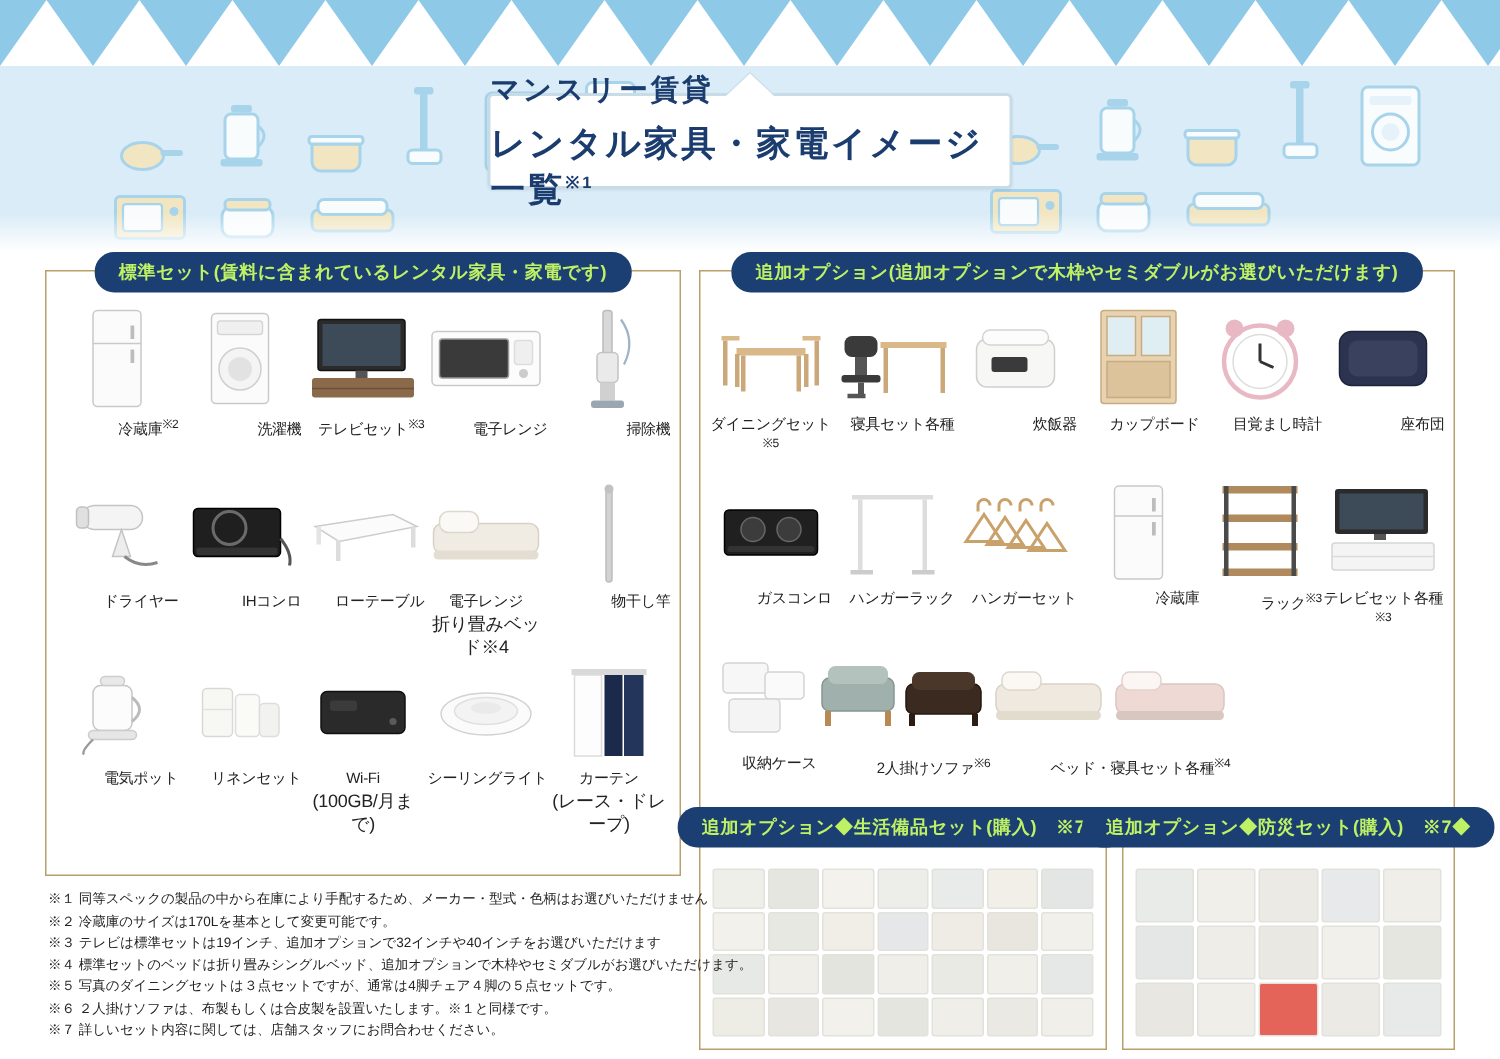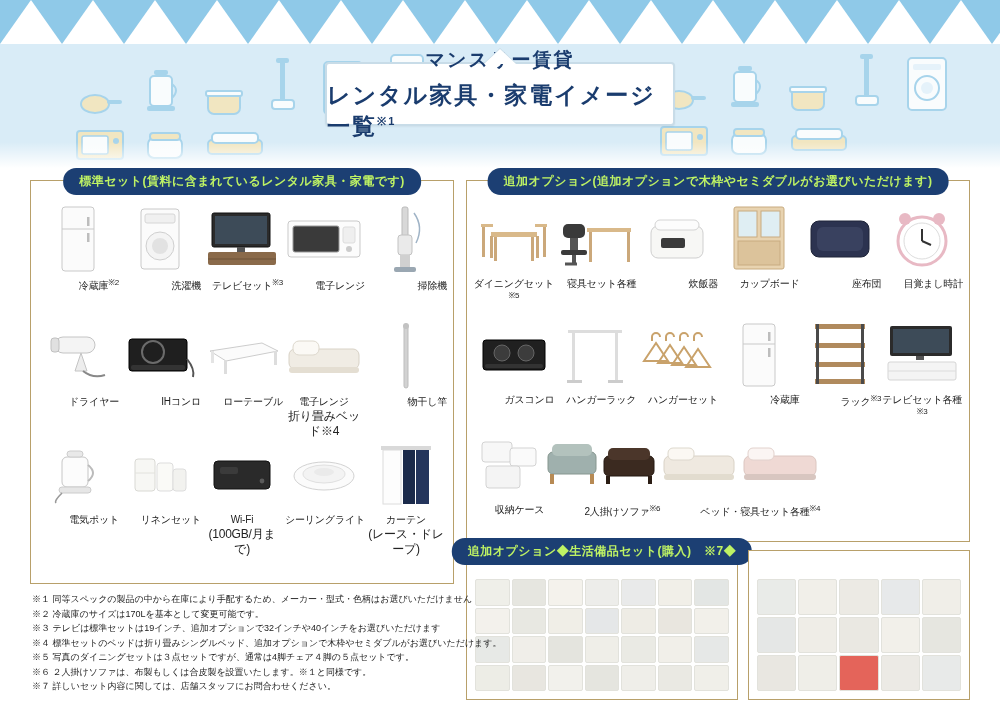--- a/index.html
+++ b/index.html
@@ -36,21 +36,21 @@
   .banner-icons.left { left:78px; }
   .banner-icons.right { right:48px; }
   .icon-row { display:flex; align-items:flex-end; gap:18px; }
   .appl { opacity:.85; }
 
   .title-box {
     position:absolute; left:325px; top:62px; width:350px; height:64px;
     background:#ffffff;
     border:2px solid #c8dce8;
     border-radius:4px;
-    display:flex; flex-direction:column; align-items:center; justify-content:center;
+    display:flex; flex-direction:column; align-items:flex-start; justify-content:center;
     box-shadow:0 1px 2px rgba(0,0,0,.05);
   }
   .title-box::before {
     content:"";
     position:absolute; left:50%; top:-15px; margin-left:-16px;
     width:0;height:0;
     border-left:16px solid transparent;
     border-right:16px solid transparent;
     border-bottom:15px solid #ffffff;
     filter:drop-shadow(0 -1px 0 #c8dce8);
@@ -481,40 +481,40 @@
             <rect x="10" y="6" width="19" height="26" fill="#dfeef3" stroke="#c8ab80"></rect>
             <rect x="33" y="6" width="19" height="26" fill="#dfeef3" stroke="#c8ab80"></rect>
             <rect x="10" y="36" width="42" height="24" fill="#dcc39b" stroke="#c8ab80"></rect>
           </svg>
       </div>
       <div class="cap"><span>カップボード</span></div>
     </div>
 
     <div class="item">
       <div class="thumb">
-        <svg width="68" height="52" viewBox="0 0 68 52">
-            <rect x="5" y="8" width="58" height="36" rx="8" fill="#2c3350" stroke="#1e2438"></rect>
-            <rect x="11" y="14" width="46" height="24" rx="6" fill="#39415f"></rect>
-          </svg>
-      </div>
-      <div class="cap"><span>座布団</span></div>
-    </div>
-
-    <div class="item">
-      <div class="thumb">
         <svg width="62" height="62" viewBox="0 0 62 62">
             <circle cx="31" cy="33" r="24" fill="#fff" stroke="#e8b9c4" stroke-width="3"></circle>
             <circle cx="31" cy="33" r="18" fill="#fff" stroke="#ddd"></circle>
             <line x1="31" y1="33" x2="31" y2="21" stroke="#333" stroke-width="2"></line>
             <line x1="31" y1="33" x2="40" y2="37" stroke="#333" stroke-width="2"></line>
             <circle cx="14" cy="11" r="6" fill="#e8b9c4"></circle>
             <circle cx="48" cy="11" r="6" fill="#e8b9c4"></circle>
           </svg>
       </div>
       <div class="cap"><span>目覚まし時計</span></div>
+    </div>
+
+    <div class="item">
+      <div class="thumb">
+        <svg width="68" height="52" viewBox="0 0 68 52">
+            <rect x="5" y="8" width="58" height="36" rx="8" fill="#2c3350" stroke="#1e2438"></rect>
+            <rect x="11" y="14" width="46" height="24" rx="6" fill="#39415f"></rect>
+          </svg>
+      </div>
+      <div class="cap"><span>座布団</span></div>
     </div>
   </div>
 
   <div class="grid" id="opt-grid2">
     <div class="item">
       <div class="thumb">
         <svg width="72" height="50" viewBox="0 0 72 50">
             <rect x="5" y="10" width="62" height="30" rx="3" fill="#202020" stroke="#000"></rect>
             <circle cx="24" cy="23" r="8" fill="#3c3c3c" stroke="#666"></circle>
             <circle cx="48" cy="23" r="8" fill="#3c3c3c" stroke="#666"></circle>
@@ -668,20 +668,21 @@
     <div class="cell" style="background:#e8e6e0"></div>
     <div class="cell" style="background:#f2f1ec"></div>
     <div class="cell" style="background:#e5e5df"></div>
     <div class="cell" style="background:#efeee9"></div>
     <div class="cell" style="background:#eae9e3"></div>
     <div class="cell" style="background:#f0efe9"></div>
   </div>
 </div>
 
 <div class="panel" id="disaster-panel">
+  <div class="panel-title">追加オプション◆防災セット(購入)　※7◆</div>
   <div class="collage" id="disaster-collage">
     <div class="cell" style="background:#e9ebe8"></div>
     <div class="cell" style="background:#f1efe9"></div>
     <div class="cell" style="background:#eceae4"></div>
     <div class="cell" style="background:#e7e9ea"></div>
     <div class="cell" style="background:#f0eee8"></div>
     <div class="cell" style="background:#e5e7e6"></div>
     <div class="cell" style="background:#efede7"></div>
     <div class="cell" style="background:#eae8e2"></div>
     <div class="cell" style="background:#f2f0ea"></div>

